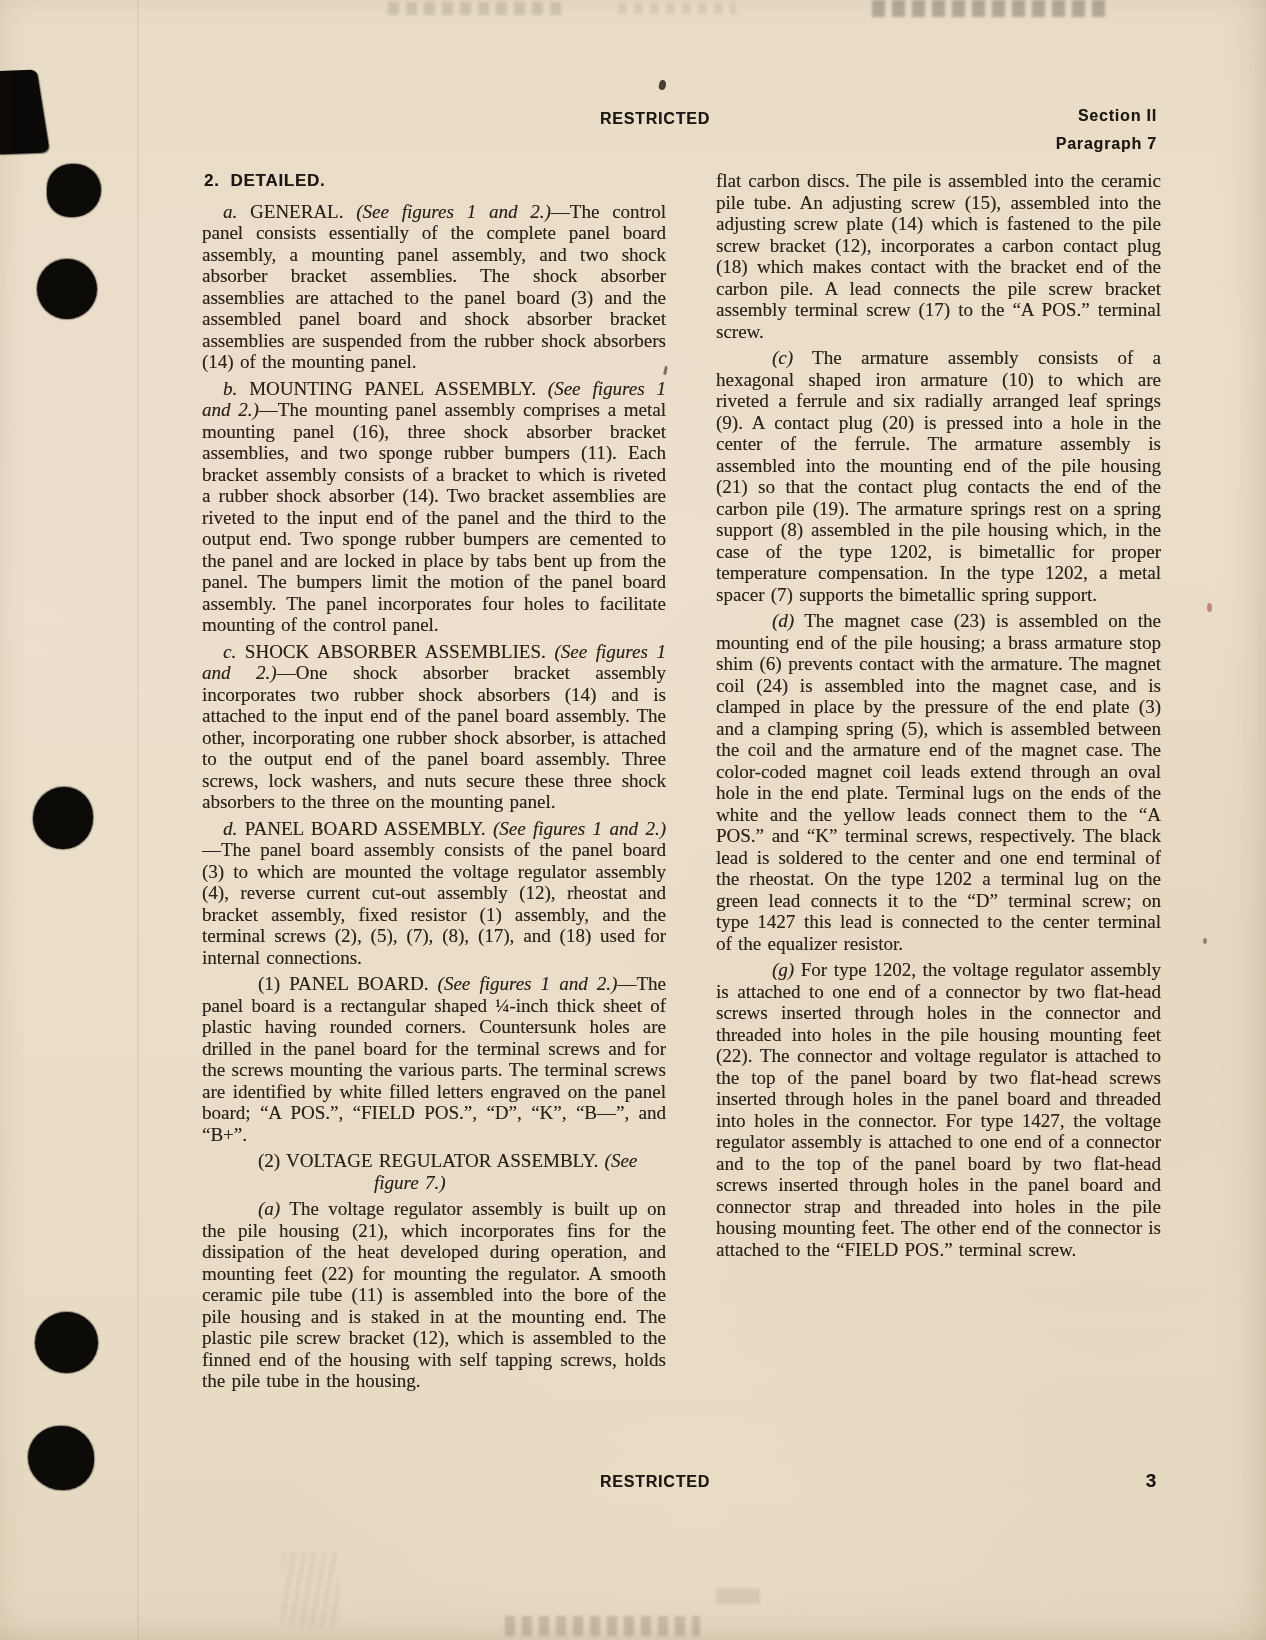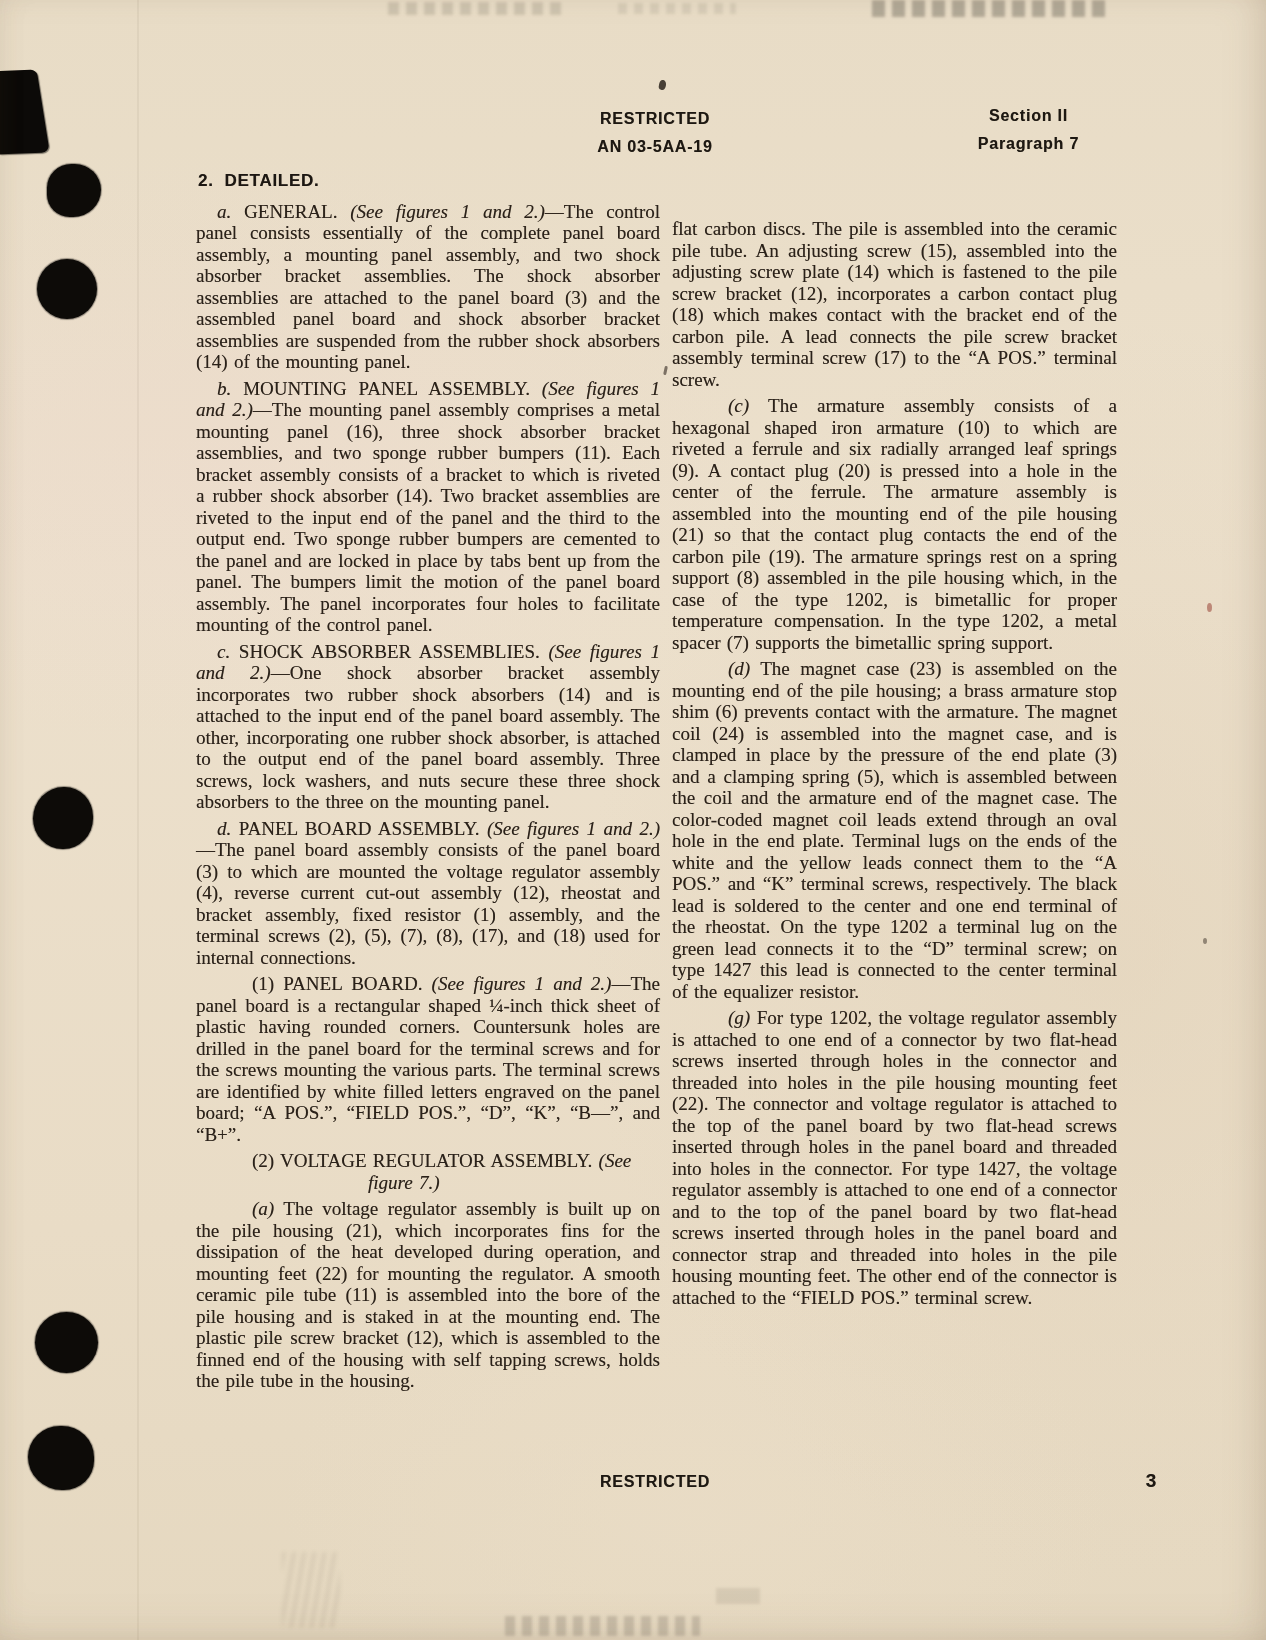--- a/index.html
+++ b/index.html
@@ -20,32 +20,32 @@
     box-shadow:inset -20px 0 46px -24px rgba(118,94,68,.28), inset 0 -22px 55px -32px rgba(118,94,68,.22), inset 14px 0 40px -30px rgba(118,94,68,.18);}
   .scanline{position:absolute;left:137px;top:0;width:2px;height:100%;background:rgba(120,100,80,.08);}
 
   
   .hdr,.ftr{
     font-family:"Liberation Sans","DejaVu Sans",sans-serif;font-weight:700;
     color:#1d1812;letter-spacing:.8px;
     text-shadow:0.2px 0.3px 0.6px rgba(40,30,20,.5);
   }
   .hdr-center{position:absolute;top:105px;left:170px;width:970px;text-align:center;font-size:16px;line-height:28px;}
-  .hdr-right{position:absolute;top:102px;left:900px;width:257px;text-align:center;font-size:16px;line-height:28px;}
+  .hdr-right{position:absolute;top:102px;left:900px;width:257px;text-align:right;font-size:16px;line-height:28px;}
   .ftr-center{position:absolute;top:1473px;left:170px;width:970px;text-align:center;font-size:16px;}
   .page-num{position:absolute;top:1470px;left:1097px;width:60px;text-align:right;font-size:19px;}
 
   
   .col{
     position:absolute;top:170px;text-align:justify;
     font-size:19px;line-height:21.5px;color:#2a2119;word-spacing:1.5px;
     text-shadow:0.2px 0.3px 0.5px rgba(42,33,23,.42);
   }
-  .col-left{left:196px;width:464px;}
-  .col-right{left:672px;width:445px;margin-top:48px;}
+  .col-left{left:202px;width:464px;}
+  .col-right{left:716px;width:445px;}
   .para{margin:0 0 5px 0;}
   .para.letter{text-indent:21px;}
   .para.sub{text-indent:56px;}
   .para.cont{text-indent:0;}
   .para.heading-main{
     font-family:"Liberation Sans","DejaVu Sans",sans-serif;font-weight:700;
     font-size:17px;letter-spacing:.7px;color:#1c1712;margin-bottom:9px;text-indent:2px;
     text-shadow:0.2px 0.3px 0.6px rgba(35,27,18,.5);
   }
   .run-it{font-style:italic;}
@@ -94,21 +94,20 @@
 
   <div class="blob"></div>
   <div class="punch c1"></div>
   <div class="punch c2"></div>
   <div class="punch c3"></div>
   <div class="punch c4"></div>
   <div class="punch c5"></div>
 
   <div class="hdr hdr-center">
     <div>RESTRICTED</div>
-    <div>AN 03-5AA-19</div>
   </div>
   <div class="hdr hdr-right">
     <div>Section II</div>
     <div>Paragraph 7</div>
   </div>
 
   <div class="col col-left" id="col-left">
       <p class="para heading-main"><span>2.</span><span class="run-ml">DETAILED.</span></p>
       <p class="para letter"><span class="run-it">a.</span><span> GENERAL. </span><span class="run-it">(See figures 1 and 2.)</span><span>—The control panel consists essentially of the complete panel board assembly, a mounting panel assembly, and two shock absorber bracket assemblies. The shock absorber assemblies are attached to the panel board (3) and the assembled panel board and shock absorber bracket assemblies are suspended from the rubber shock absorbers (14) of the mounting panel.</span></p>
       <p class="para letter"><span class="run-it">b.</span><span> MOUNTING PANEL ASSEMBLY. </span><span class="run-it">(See figures 1 and 2.)</span><span>—The mounting panel assembly comprises a metal mounting panel (16), three shock absorber bracket assemblies, and two sponge rubber bumpers (11). Each bracket assembly consists of a bracket to which is riveted a rubber shock absorber (14). Two bracket assemblies are riveted to the input end of the panel and the third to the output end. Two sponge rubber bumpers are cemented to the panel and are locked in place by tabs bent up from the panel. The bumpers limit the motion of the panel board assembly. The panel incorporates four holes to facilitate mounting of the control panel.</span></p>

